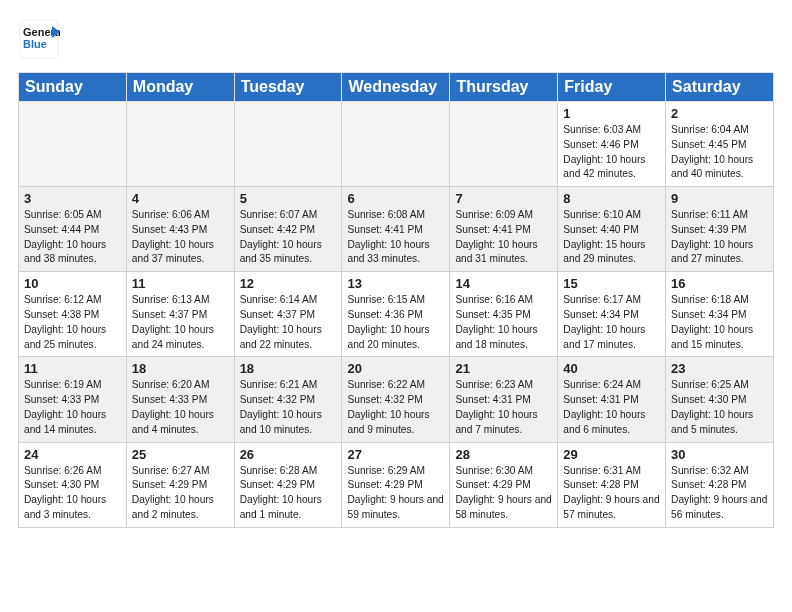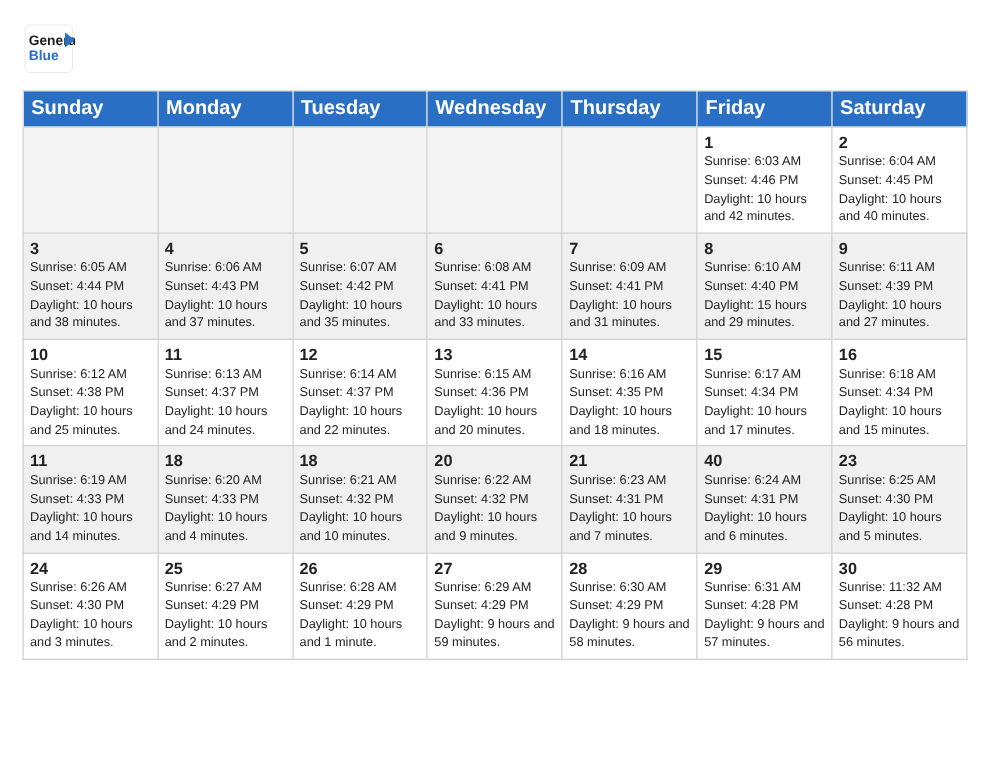--- a/index.html
+++ b/index.html
@@ -236,18 +236,18 @@
           <td>
             <span class="day-num">28</span>
             <div class="cell-content"><span>Sunrise: 6:30 AM</span><br><span>Sunset: 4:29 PM</span><br><span>Daylight: 9 hours and 58 minutes.</span></div>
           </td>
           <td>
             <span class="day-num">29</span>
             <div class="cell-content"><span>Sunrise: 6:31 AM</span><br><span>Sunset: 4:28 PM</span><br><span>Daylight: 9 hours and 57 minutes.</span></div>
           </td>
           <td>
             <span class="day-num">30</span>
-            <div class="cell-content"><span>Sunrise: 11:32 AM</span><br><span>Sunset: 4:28 PM</span><br><span>Daylight: 9 hours and 56 minutes.</span></div>
+            <div class="cell-content"><span>Sunrise: 6:32 AM</span><br><span>Sunset: 4:28 PM</span><br><span>Daylight: 9 hours and 56 minutes.</span></div>
           </td>
         </tr>
       </tbody>
   </table>
 </div>
 
 </body></html>

